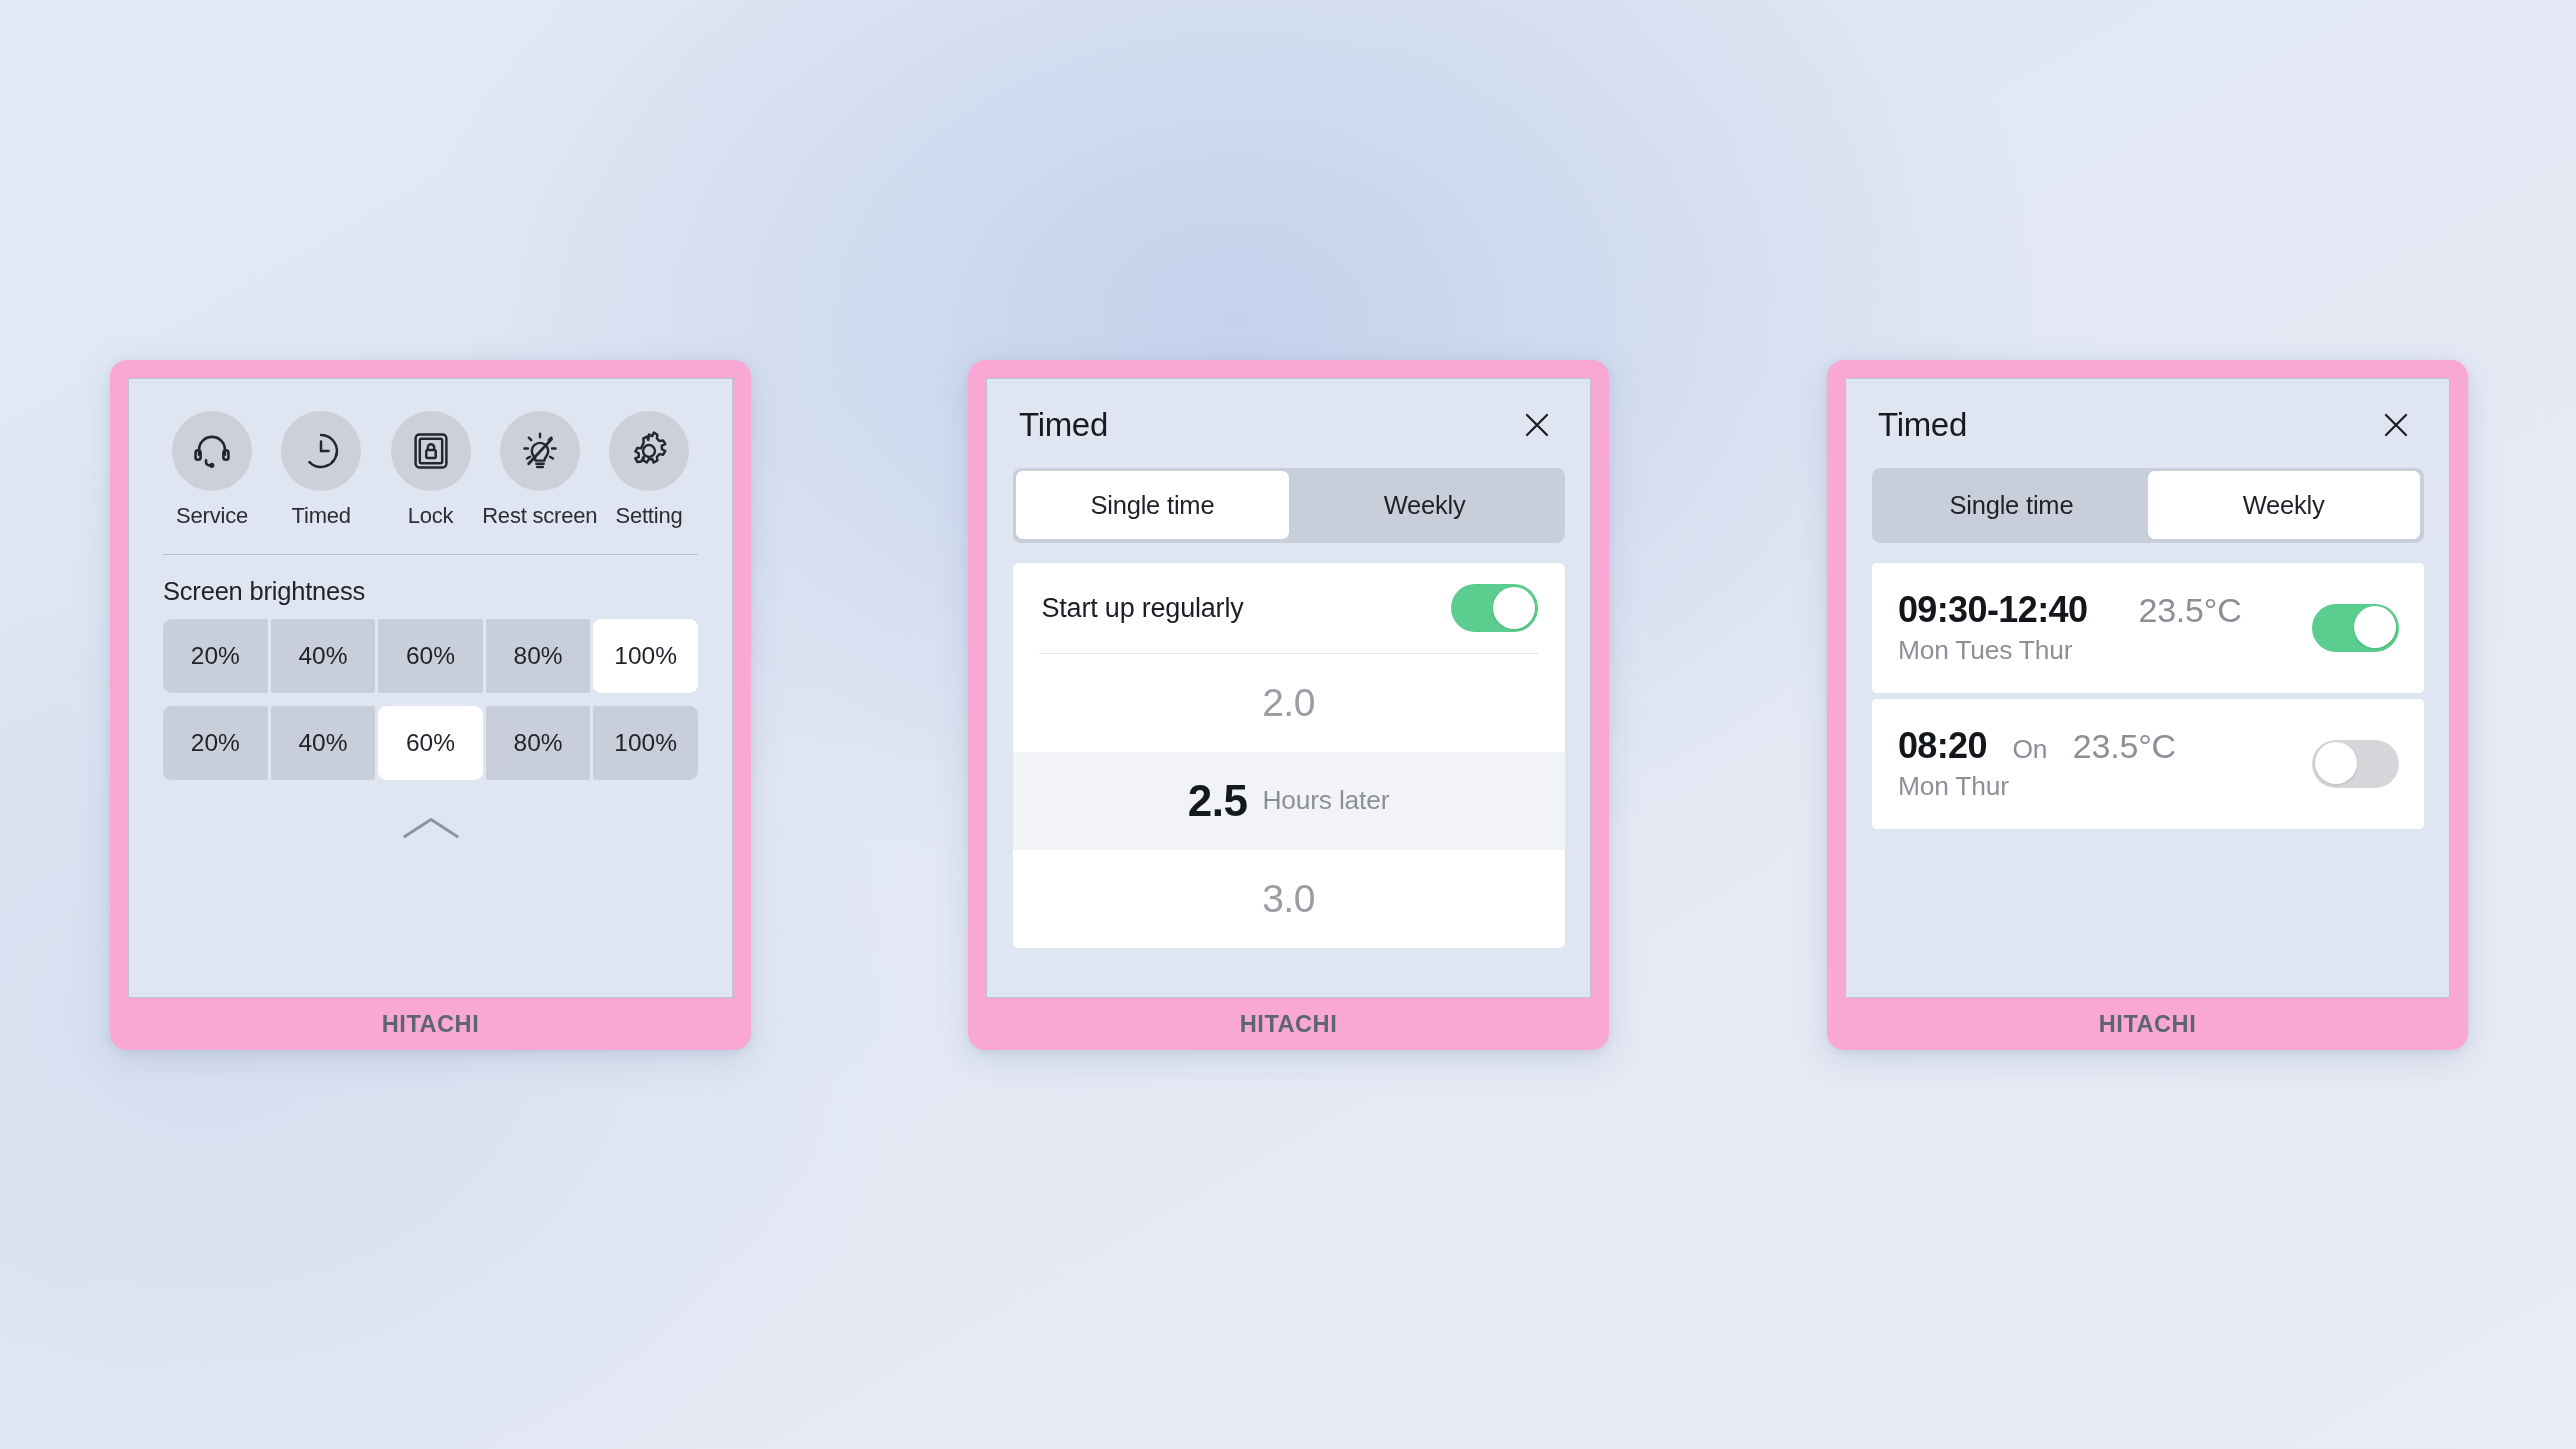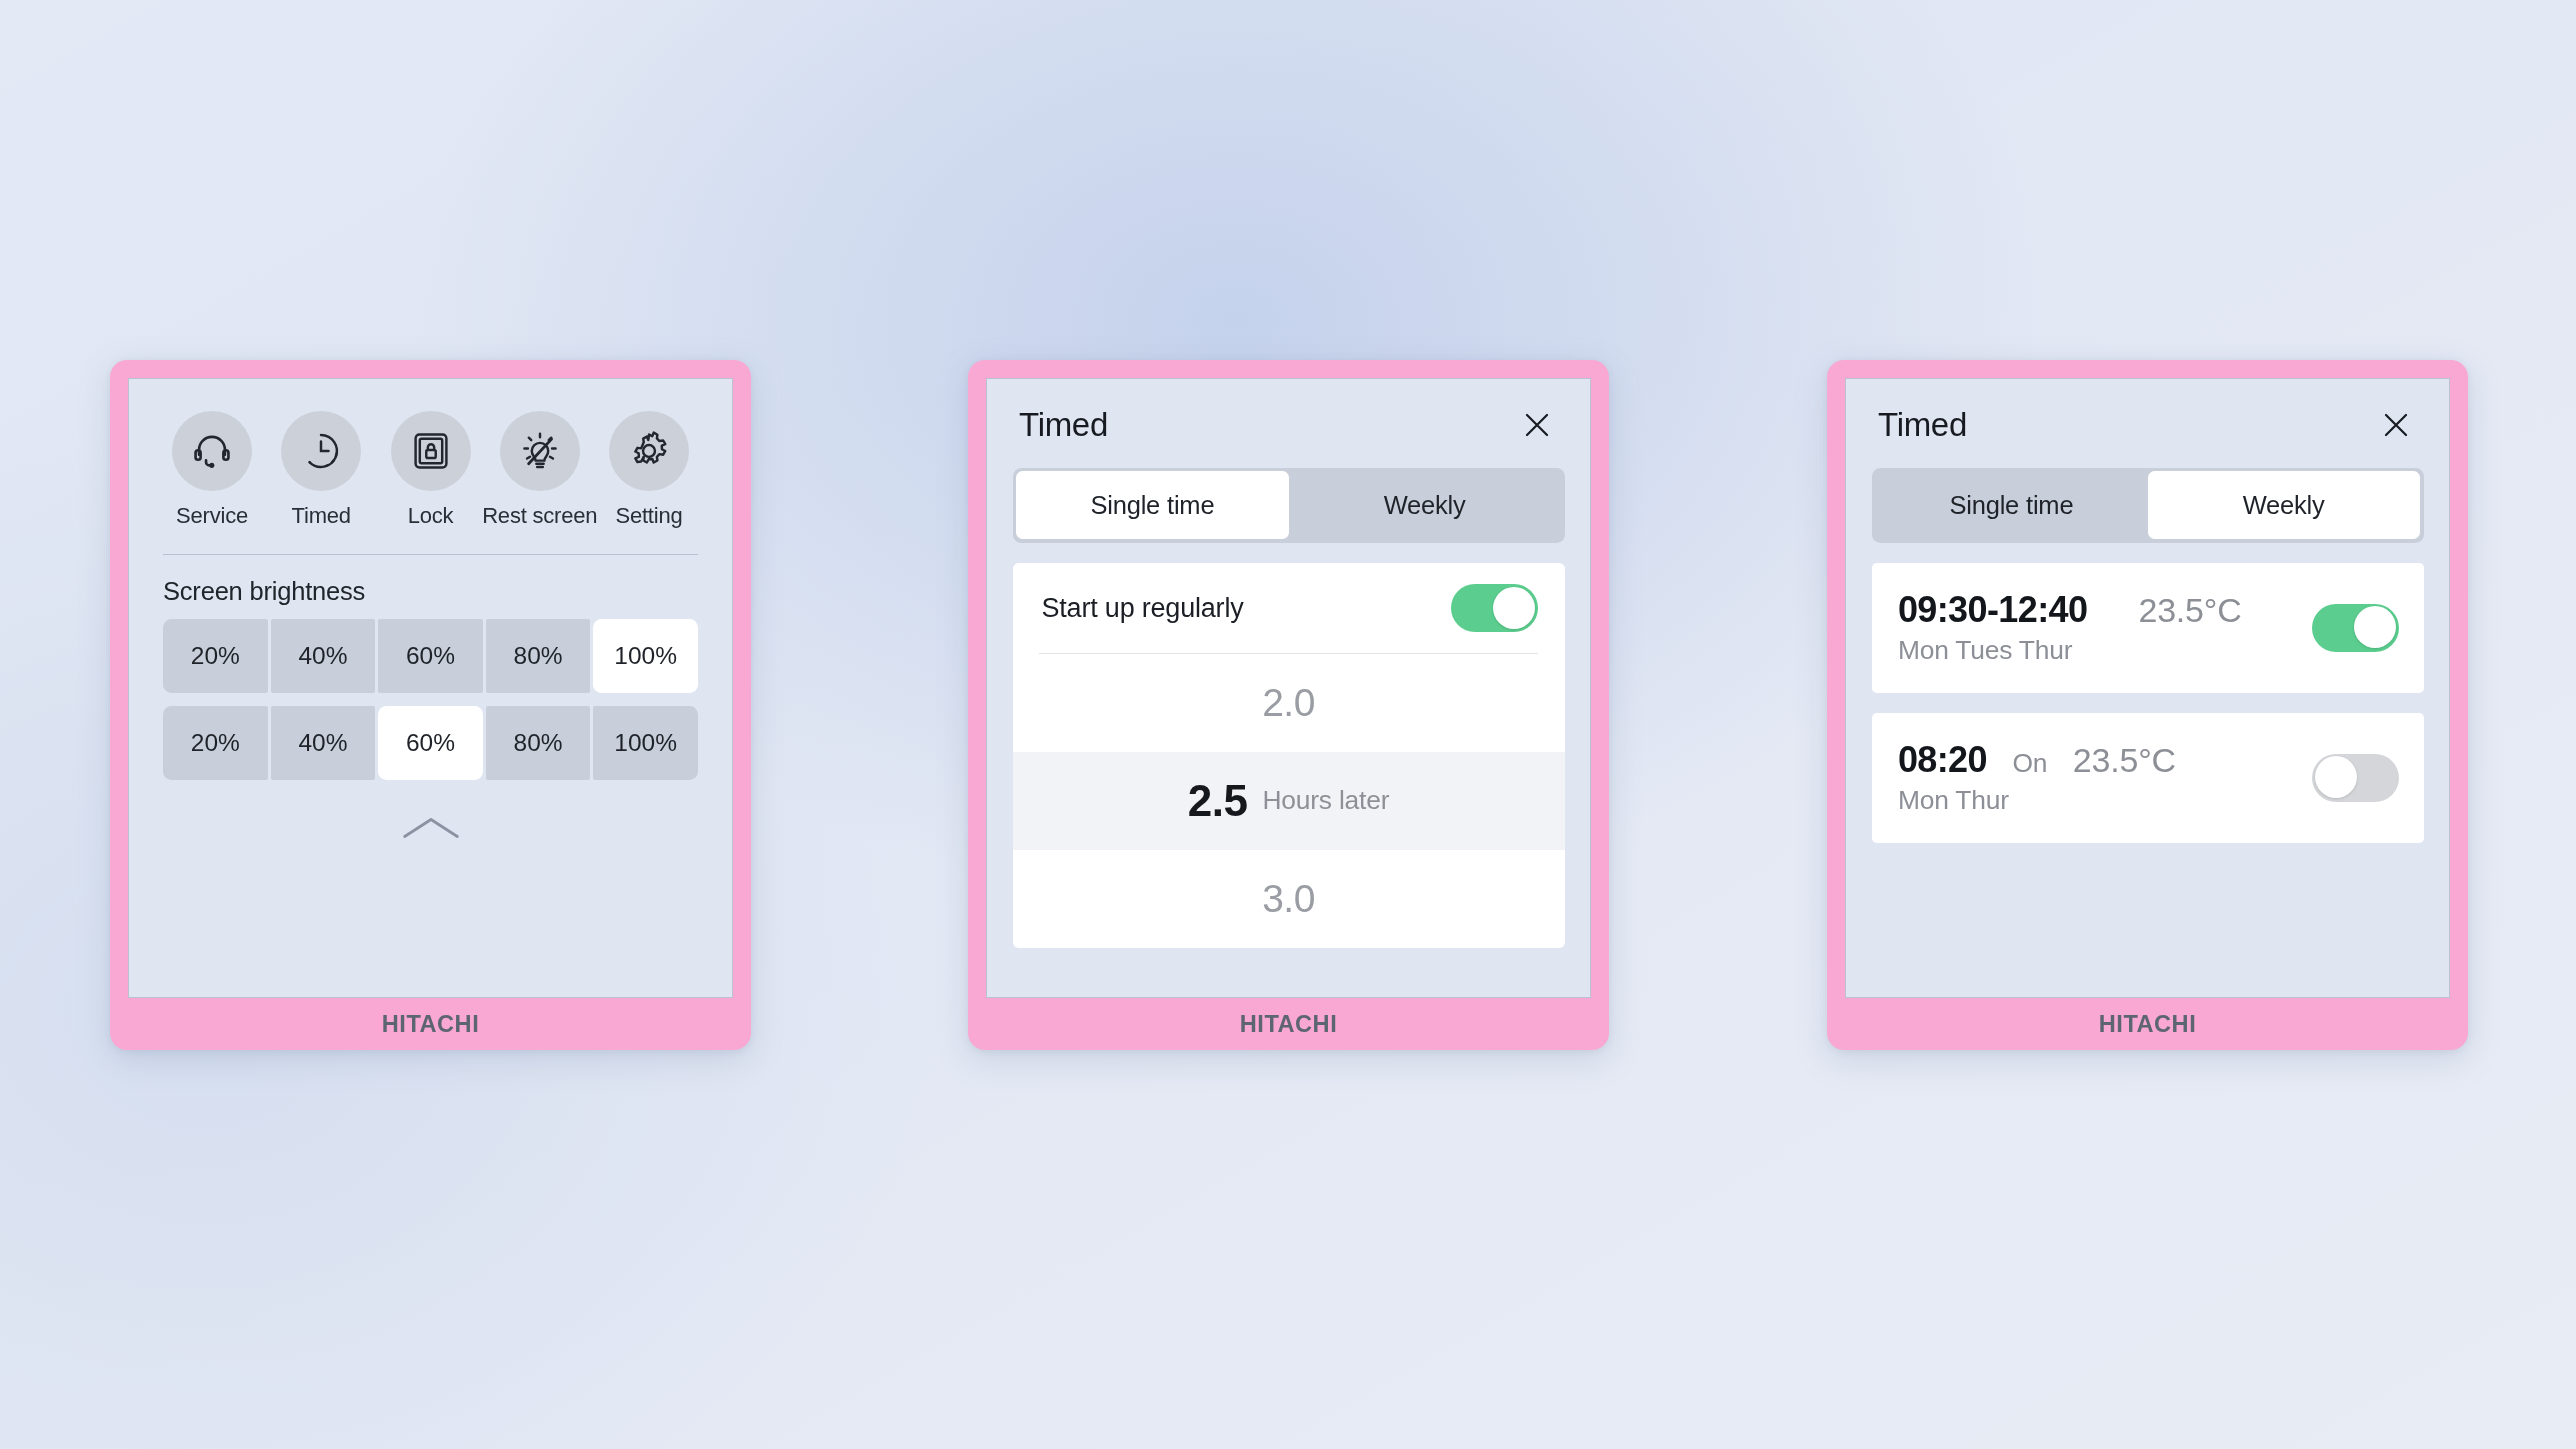--- a/index.html
+++ b/index.html
@@ -214,21 +214,21 @@
     font-size: 26.4px;
     color: #8d9096;
     letter-spacing: -0.2px;
   }
 
   
   .sched-list {
     margin: 20px 25.5px 0 25.5px;
     display: flex;
     flex-direction: column;
-    gap: 20px;
+    gap: 6px;
   }
   .sched-row {
     background: #ffffff;
     border-radius: 4.7px;
     padding: 16px 24.5px 17px 26.4px;
     display: flex;
     align-items: center;
     justify-content: space-between;
     min-height: 130px;
   }

